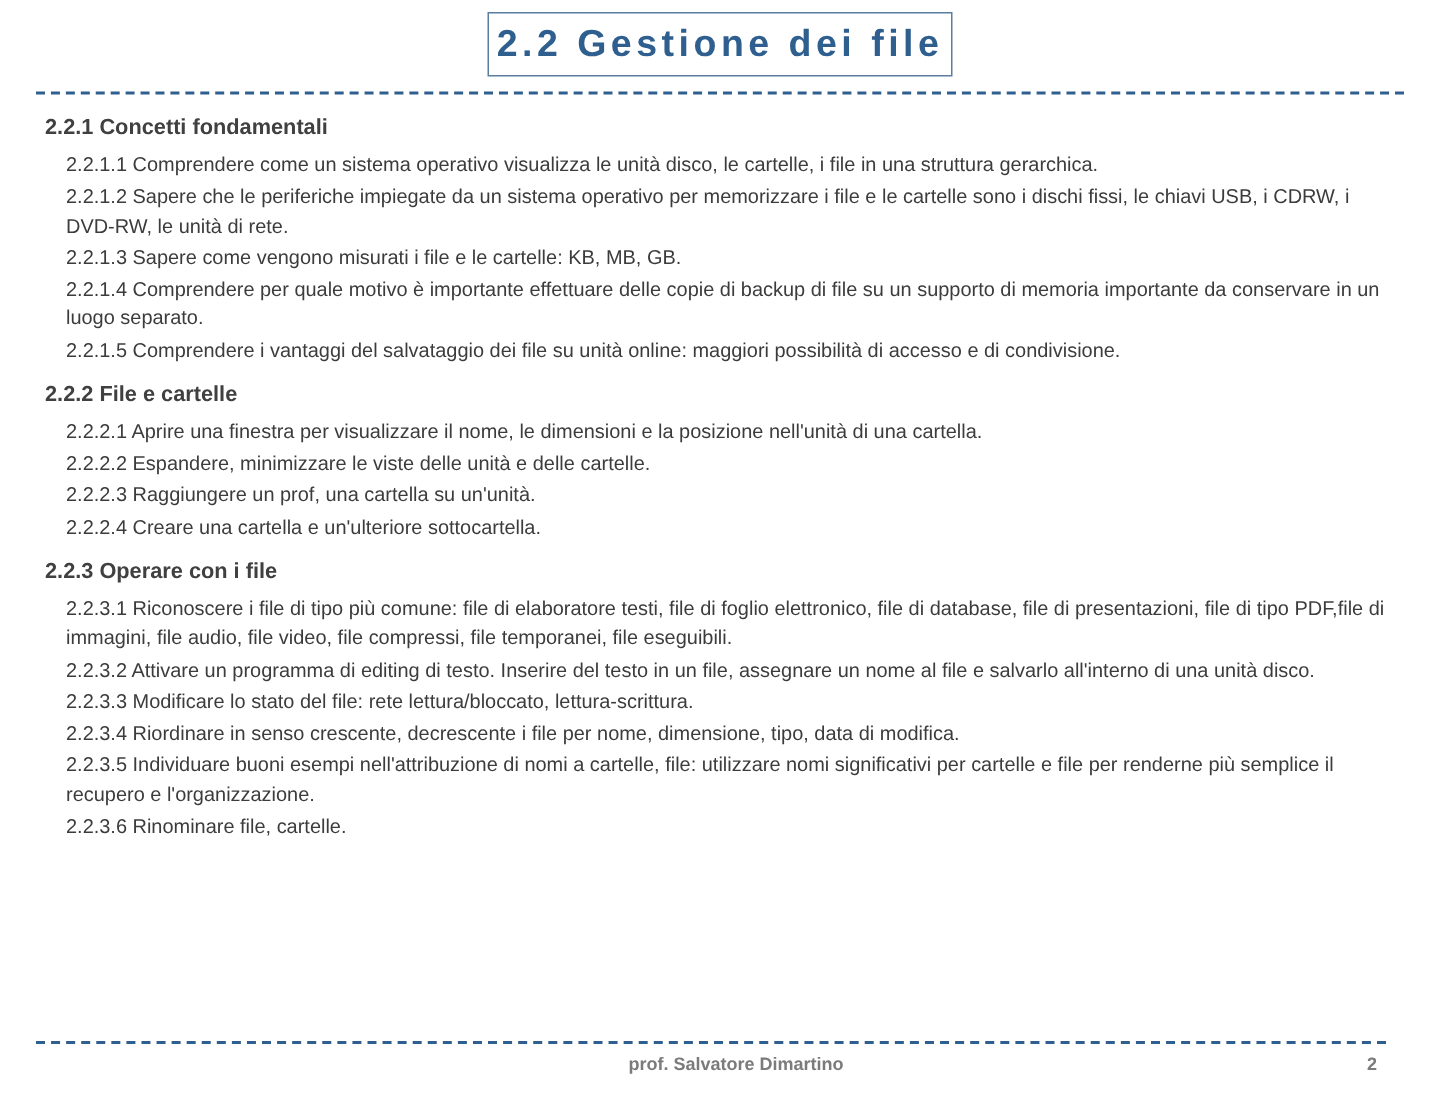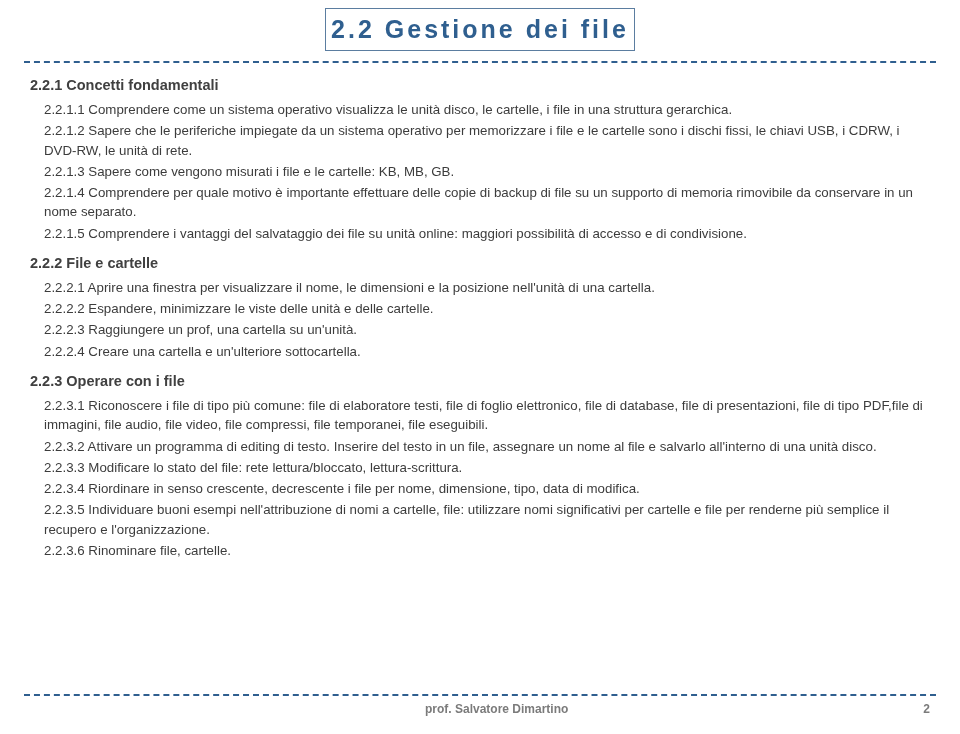--- a/index.html
+++ b/index.html
@@ -44,21 +44,21 @@
   .items {
     padding-left: 14px;
   }
   .items > div {
     margin-bottom: 2px;
   }
   .footer {
     position: absolute;
     bottom: 18px;
     left: 0;
-    right: 0;
+    right: 12px;
   }
   .footer-line {
     border: none;
     border-top: 2px dashed #2f5f8f;
     margin: 0 24px 6px 24px;
   }
   .footer-text {
     display: flex;
     justify-content: space-between;
     padding: 0 30px;
@@ -75,21 +75,21 @@
 <div class="title-box">2.2 Gestione dei file</div>
 <hr class="dash-line">
 
 <div class="content">
 
   <div class="section-heading">2.2.1 Concetti fondamentali</div>
   <div class="items">
     <div>2.2.1.1 Comprendere come un sistema operativo visualizza le unità disco, le cartelle, i file in una struttura gerarchica.</div>
     <div>2.2.1.2 Sapere che le periferiche impiegate da un sistema operativo per memorizzare i file e le cartelle sono i dischi fissi, le chiavi USB, i CDRW, i DVD-RW, le unità di rete.</div>
     <div>2.2.1.3 Sapere come vengono misurati i file e le cartelle: KB, MB, GB.</div>
-    <div>2.2.1.4 Comprendere per quale motivo è importante effettuare delle copie di backup di file su un supporto di memoria rimovibile da conservare in un nome separato.</div>
+    <div>2.2.1.4 Comprendere per quale motivo è importante effettuare delle copie di backup di file su un supporto di memoria importante da conservare in un luogo separato.</div>
     <div>2.2.1.5 Comprendere i vantaggi del salvataggio dei file su unità online: maggiori possibilità di accesso e di condivisione.</div>
   </div>
 
   <div class="section-heading">2.2.2 File e cartelle</div>
   <div class="items">
     <div>2.2.2.1 Aprire una finestra per visualizzare il nome, le dimensioni e la posizione nell'unità di una cartella.</div>
     <div>2.2.2.2 Espandere, minimizzare le viste delle unità e delle cartelle.</div>
     <div>2.2.2.3 Raggiungere un prof, una cartella su un'unità.</div>
     <div>2.2.2.4 Creare una cartella e un'ulteriore sottocartella.</div>
   </div>

